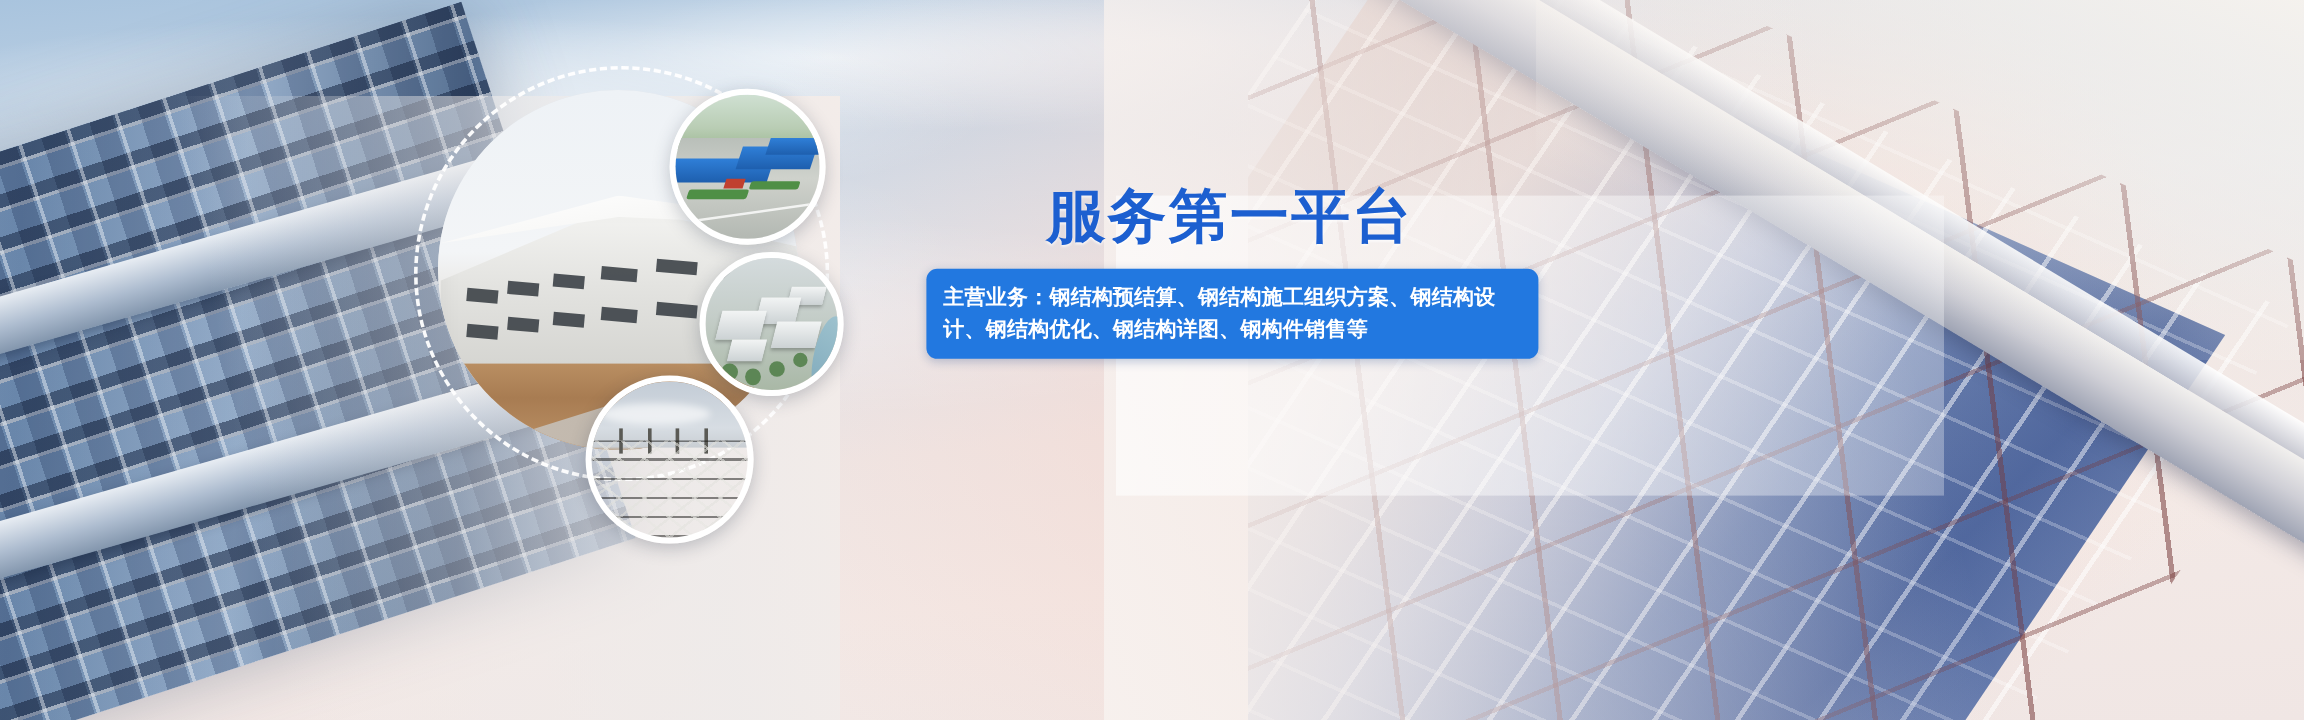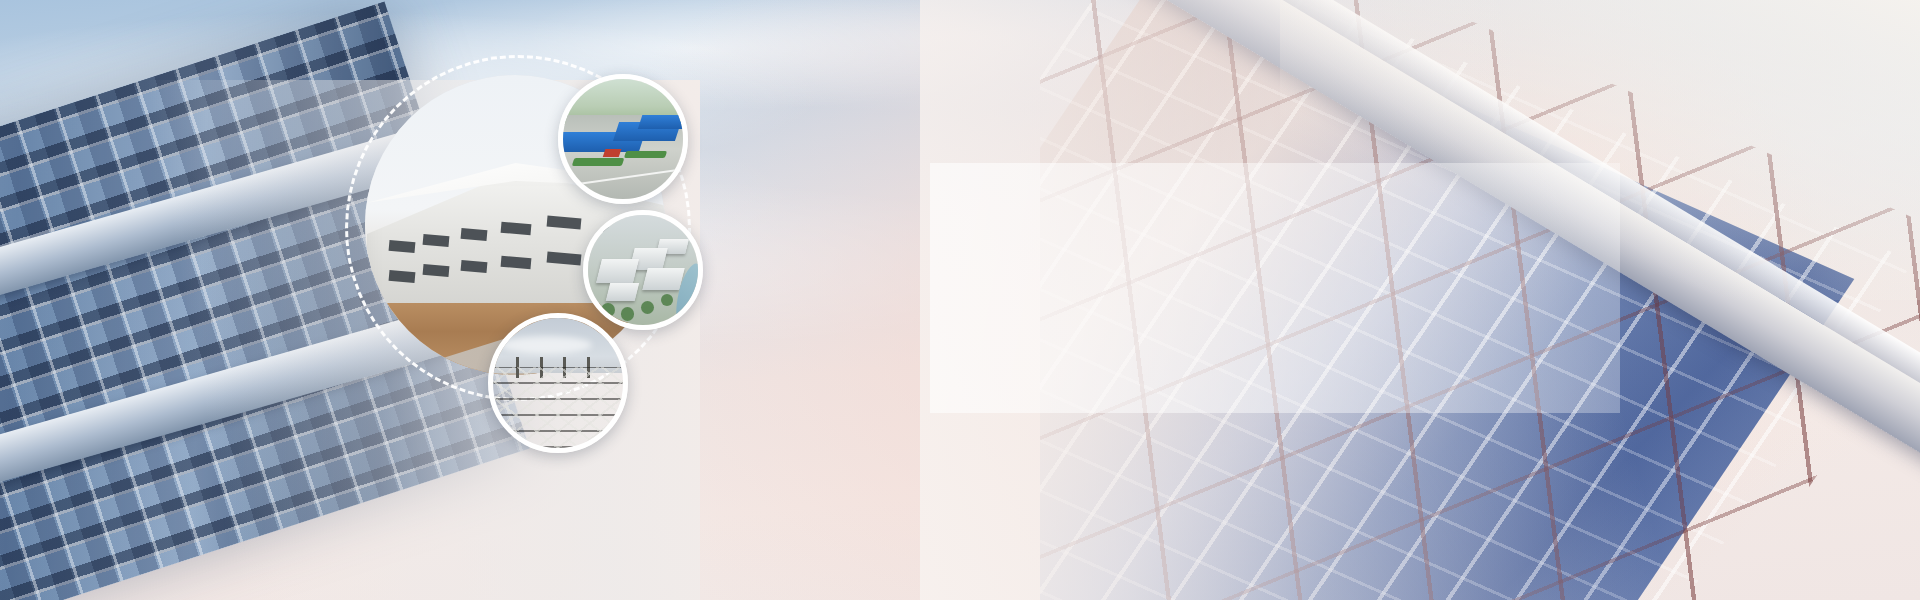--- a/index.html
+++ b/index.html
@@ -364,18 +364,20 @@
       <div class="t-post" style="left:72%;"></div>
       <div class="t-frame"></div>
     </div>
 
   </div>
 
   <div class="panel"></div>
 
   <div class="content">
     <h1 class="headline">
+      <span class="l2">服务第一平台</span>
     </h1>
 
 
+    <div class="svc">主营业务：钢结构预结算、钢结构施工组织方案、钢结构设计、钢结构优化、钢结构详图、钢构件销售等</div>
   </div>
 
 </div>
 
 </body></html>

